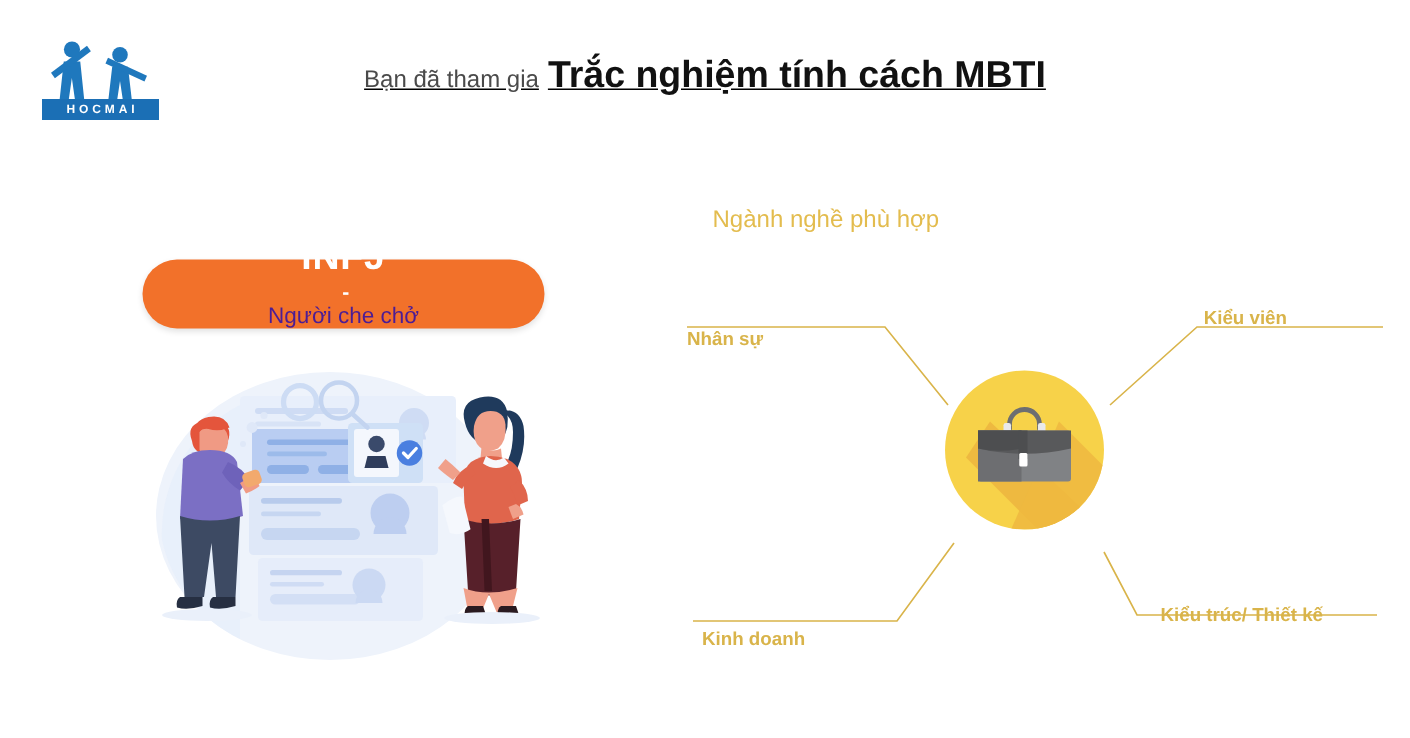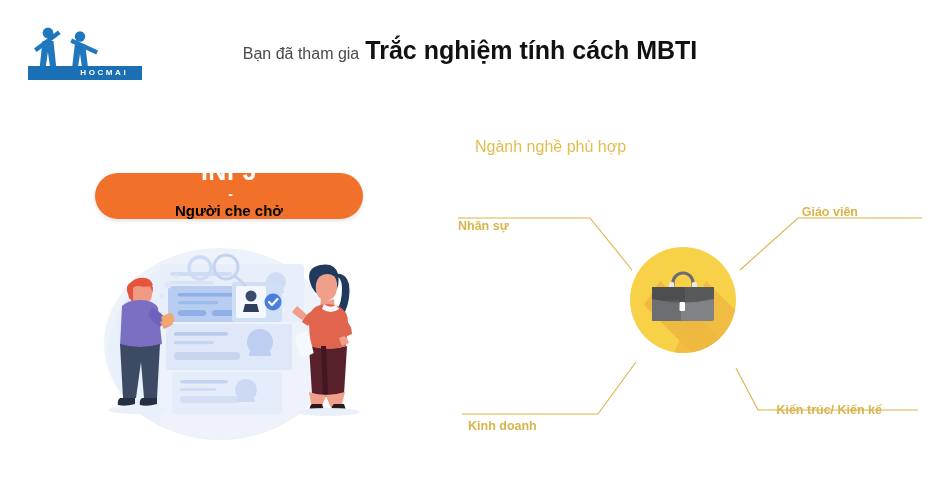--- a/index.html
+++ b/index.html
@@ -37,28 +37,28 @@
     width: 78px; height: 14px;
     background: #1b6fb5;
     color: #ffffff;
     font-size: 8px;
     font-weight: bold;
     letter-spacing: 2.6px;
     text-align: center;
     line-height: 14px;
     text-indent: 2.6px;
     font-family: "Liberation Sans", sans-serif;
-    padding-left: 36px;
   }
   #title-wrap {
     position: absolute;
     left: 0; top: 36px;
     width: 940px;
     text-align: center;
     white-space: nowrap;
+    text-decoration: underline;
   }
   #title-pre {
     font-size: 16px;
     color: #4a4a4a;
     font-weight: normal;
     vertical-align: baseline;
   }
   #title-main {
     font-size: 25px;
     color: #111111;
@@ -105,22 +105,22 @@
     letter-spacing: 0.5px;
   }
   #pill-sep {
     font-size: 14px;
     color: #ffffff;
     margin: 0 2px 0 5px;
     font-weight: bold;
   }
   #pill-name {
     font-size: 15px;
-    font-weight: bold;
-    color: #000000;
+    font-weight: normal;
+    color: #4c1d95;
   }
   #illustration {
     position: absolute;
     left: 100px; top: 122px;
     width: 268px;
     height: 208px;
   }
 
   
   #right-panel {
@@ -299,23 +299,23 @@
         <polyline points="18,100 150,100 192,152" fill="none" stroke="#d9b44a" stroke-width="1.1"></polyline>
 
         <polyline points="482,100 358,100 300,152" fill="none" stroke="#d9b44a" stroke-width="1.1"></polyline>
 
         <polyline points="22,296 158,296 196,244" fill="none" stroke="#d9b44a" stroke-width="1.1"></polyline>
 
         <polyline points="478,292 318,292 296,250" fill="none" stroke="#d9b44a" stroke-width="1.1"></polyline>
       </svg>
 
       <div class="career-label" id="label-tl">Nhân sự</div>
-      <div class="career-label" id="label-tr">Giáo viên</div>
+      <div class="career-label" id="label-tr">Kiểu viên</div>
       <div class="career-label" id="label-bl">Kinh doanh</div>
-      <div class="career-label" id="label-br">Kiến trúc/ Kiến kế</div>
+      <div class="career-label" id="label-br">Kiểu trúc/ Thiết kế</div>
 
       <div id="center-circle">
         <svg id="circle-shadow" width="106" height="106" viewBox="0 0 106 106">
           <path d="M30 34 L106 106 L62 106 L14 58 Z" fill="#eeb940"></path>
           <path d="M76 34 L106 64 L106 106 L44 106 Z" fill="#eeb940" opacity="0.85"></path>
         </svg>
         <svg id="briefcase" width="66" height="58" viewBox="0 0 66 58">
           <path d="M23 16 v-3 a10 10 0 0 1 20 0 v3" fill="none" stroke="#6d6e71" stroke-width="3.2" stroke-linecap="round"></path>
           <rect x="19" y="12" width="5" height="9" rx="1.5" fill="#e9e9ea"></rect>
           <rect x="42" y="12" width="5" height="9" rx="1.5" fill="#e9e9ea"></rect>

